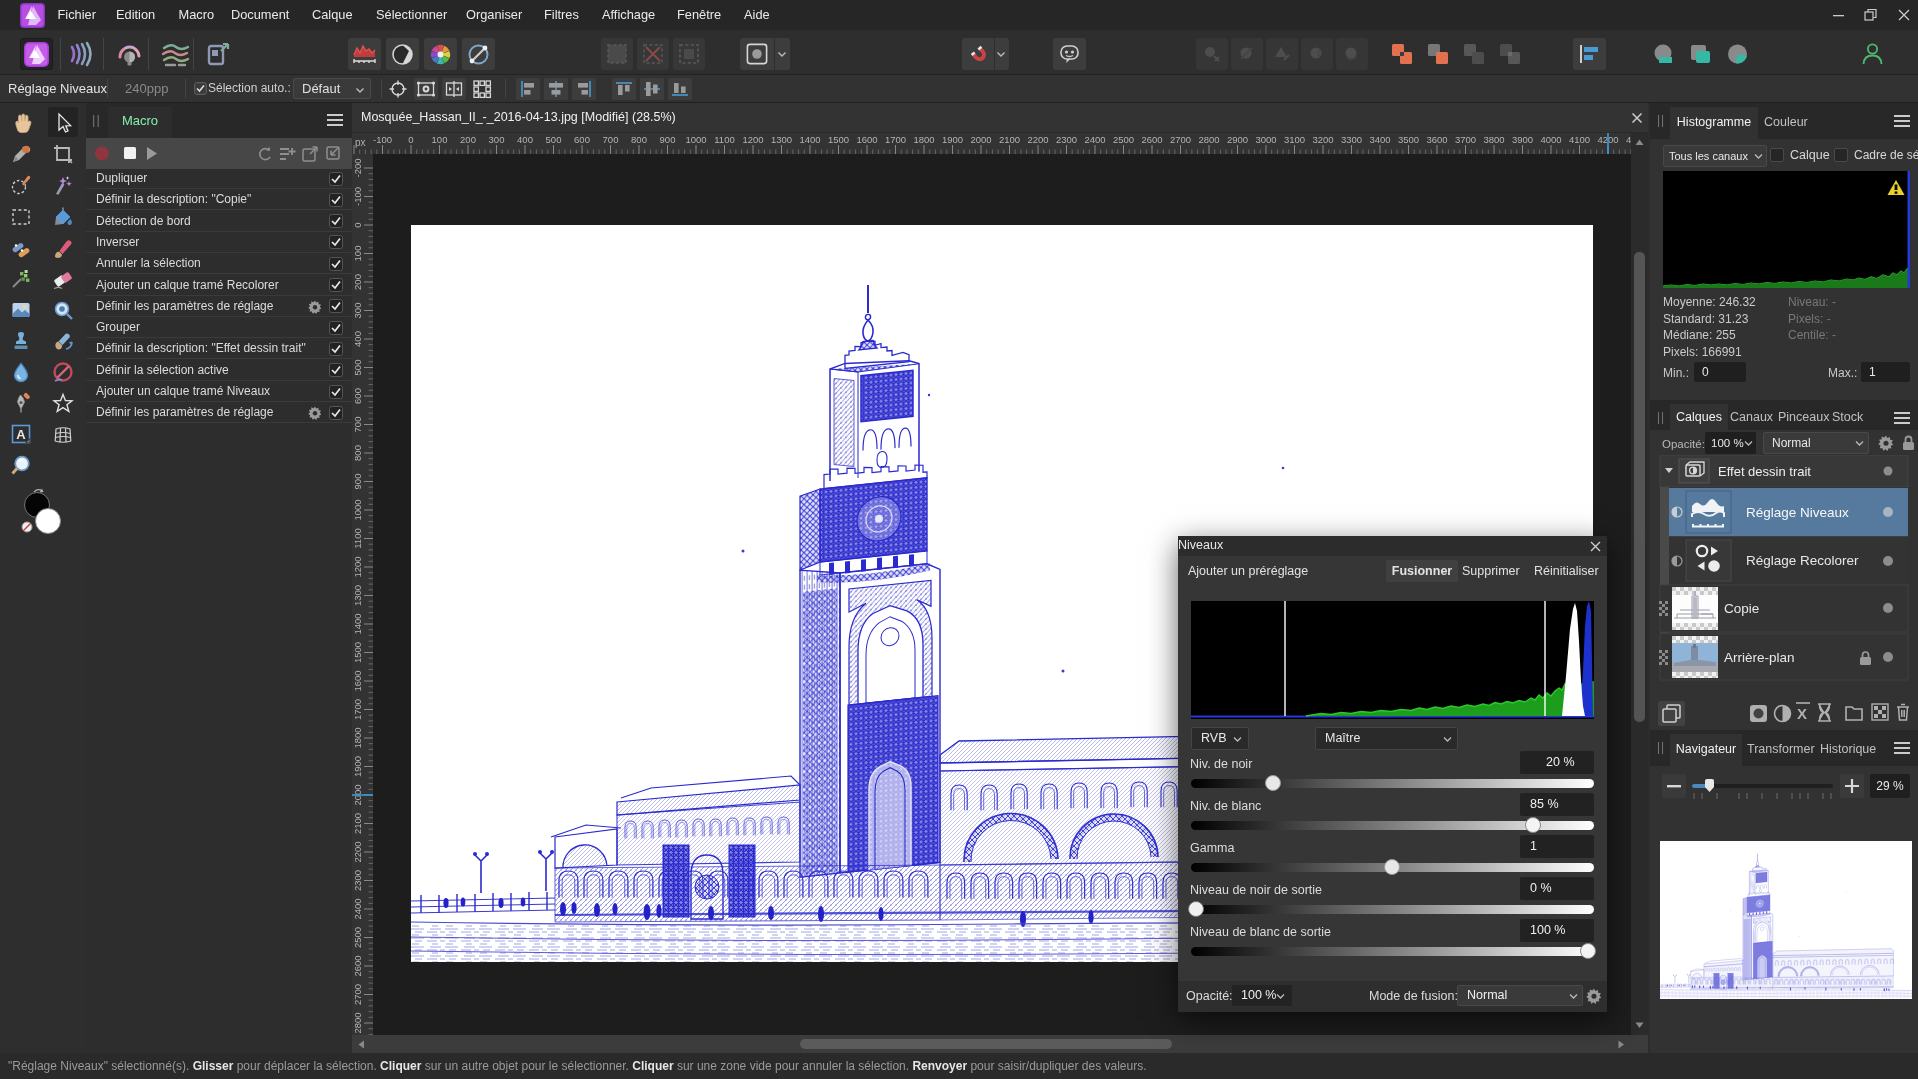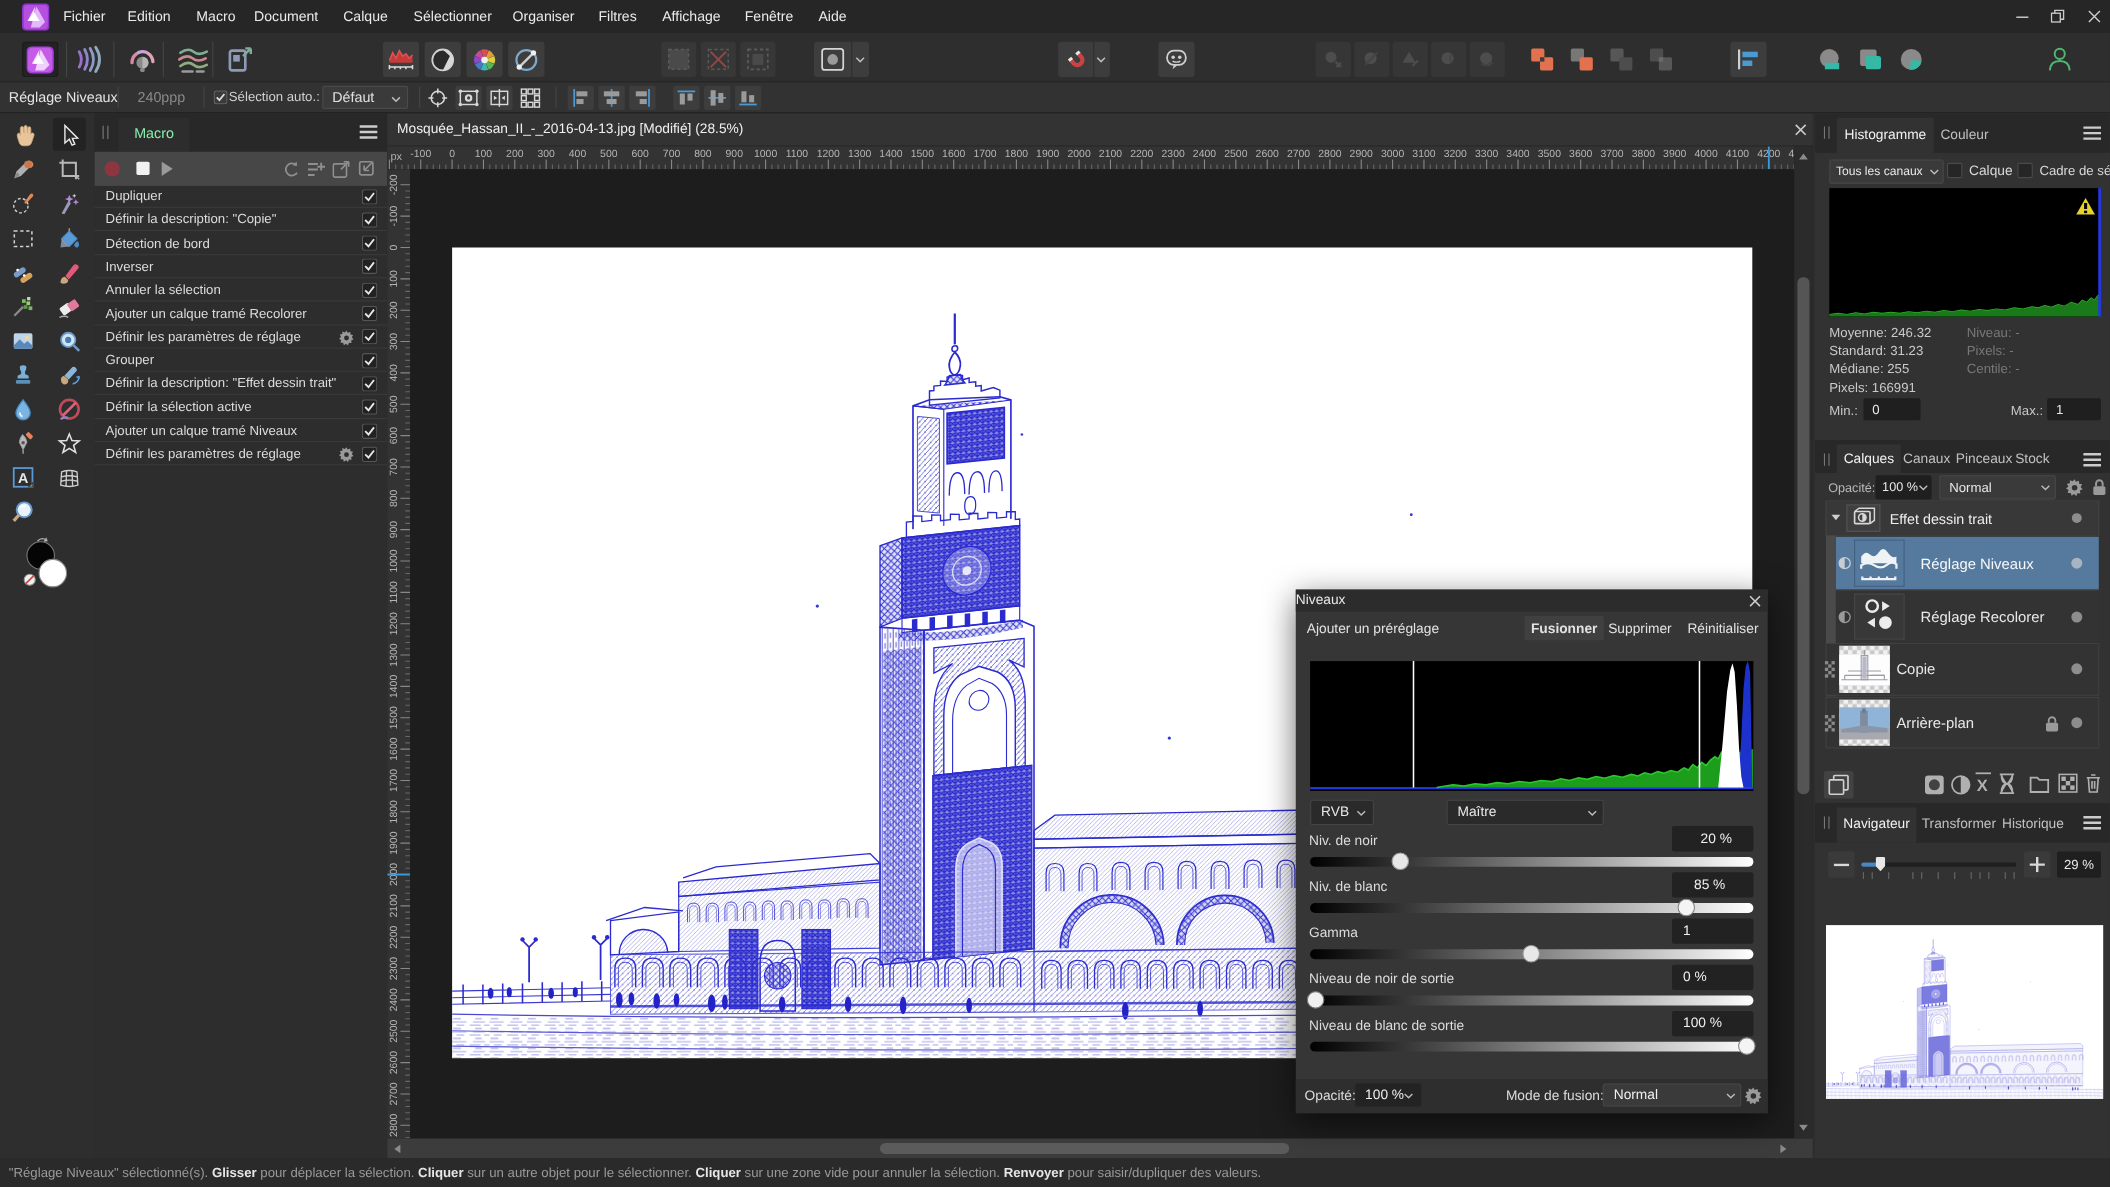--- a/index.html
+++ b/index.html
@@ -1621,21 +1621,21 @@
   <svg class="abs" style="left:265px;top:200px;" width="9" height="7" viewBox="0 0 9 7">
       <path d="M1 1.5 L4.5 5 L8 1.5" stroke="#bbb" stroke-width="1.3" fill="none"></path>
     </svg>
 
   <div class="abs" style="left:12px;top:221px;">Niv. de noir</div>
   <div class="abs" style="left:342px;top:215px;width:74px;height:23px;background:#222;border-radius:2px;line-height:23px;padding-left:26px;color:#f0f0f0;">20 %</div>
   <div class="abs" style="left:13px;top:243px;width:403px;height:9px;border-radius:5px;background:linear-gradient(to right,#000,#fff);"></div>
   <div class="abs" style="left:87px;top:239px;width:16px;height:16px;border-radius:50%;background:#e8e8e8;border:1.5px solid #999;"></div>
 
   <div class="abs" style="left:12px;top:263px;">Niv. de blanc</div>
-  <div class="abs" style="left:342px;top:257px;width:74px;height:23px;background:#222;border-radius:2px;line-height:23px;padding-left:20px;color:#f0f0f0;">85 %</div>
+  <div class="abs" style="left:342px;top:257px;width:74px;height:23px;background:#222;border-radius:2px;line-height:23px;padding-left:10px;color:#f0f0f0;">85 %</div>
   <div class="abs" style="left:13px;top:285px;width:403px;height:9px;border-radius:5px;background:linear-gradient(to right,#000,#fff);"></div>
   <div class="abs" style="left:347px;top:281px;width:16px;height:16px;border-radius:50%;background:#f4f4f4;border:1.5px solid #888;"></div>
 
   <div class="abs" style="left:12px;top:305px;">Gamma</div>
   <div class="abs" style="left:342px;top:299px;width:74px;height:23px;background:#222;border-radius:2px;line-height:23px;padding-left:10px;color:#f0f0f0;">1</div>
   <div class="abs" style="left:13px;top:327px;width:403px;height:9px;border-radius:5px;background:linear-gradient(to right,#000,#fff);"></div>
   <div class="abs" style="left:206px;top:323px;width:16px;height:16px;border-radius:50%;background:#e8e8e8;border:1.5px solid #999;"></div>
 
   <div class="abs" style="left:12px;top:347px;">Niveau de noir de sortie</div>
   <div class="abs" style="left:342px;top:341px;width:74px;height:23px;background:#222;border-radius:2px;line-height:23px;padding-left:10px;color:#f0f0f0;">0 %</div>

